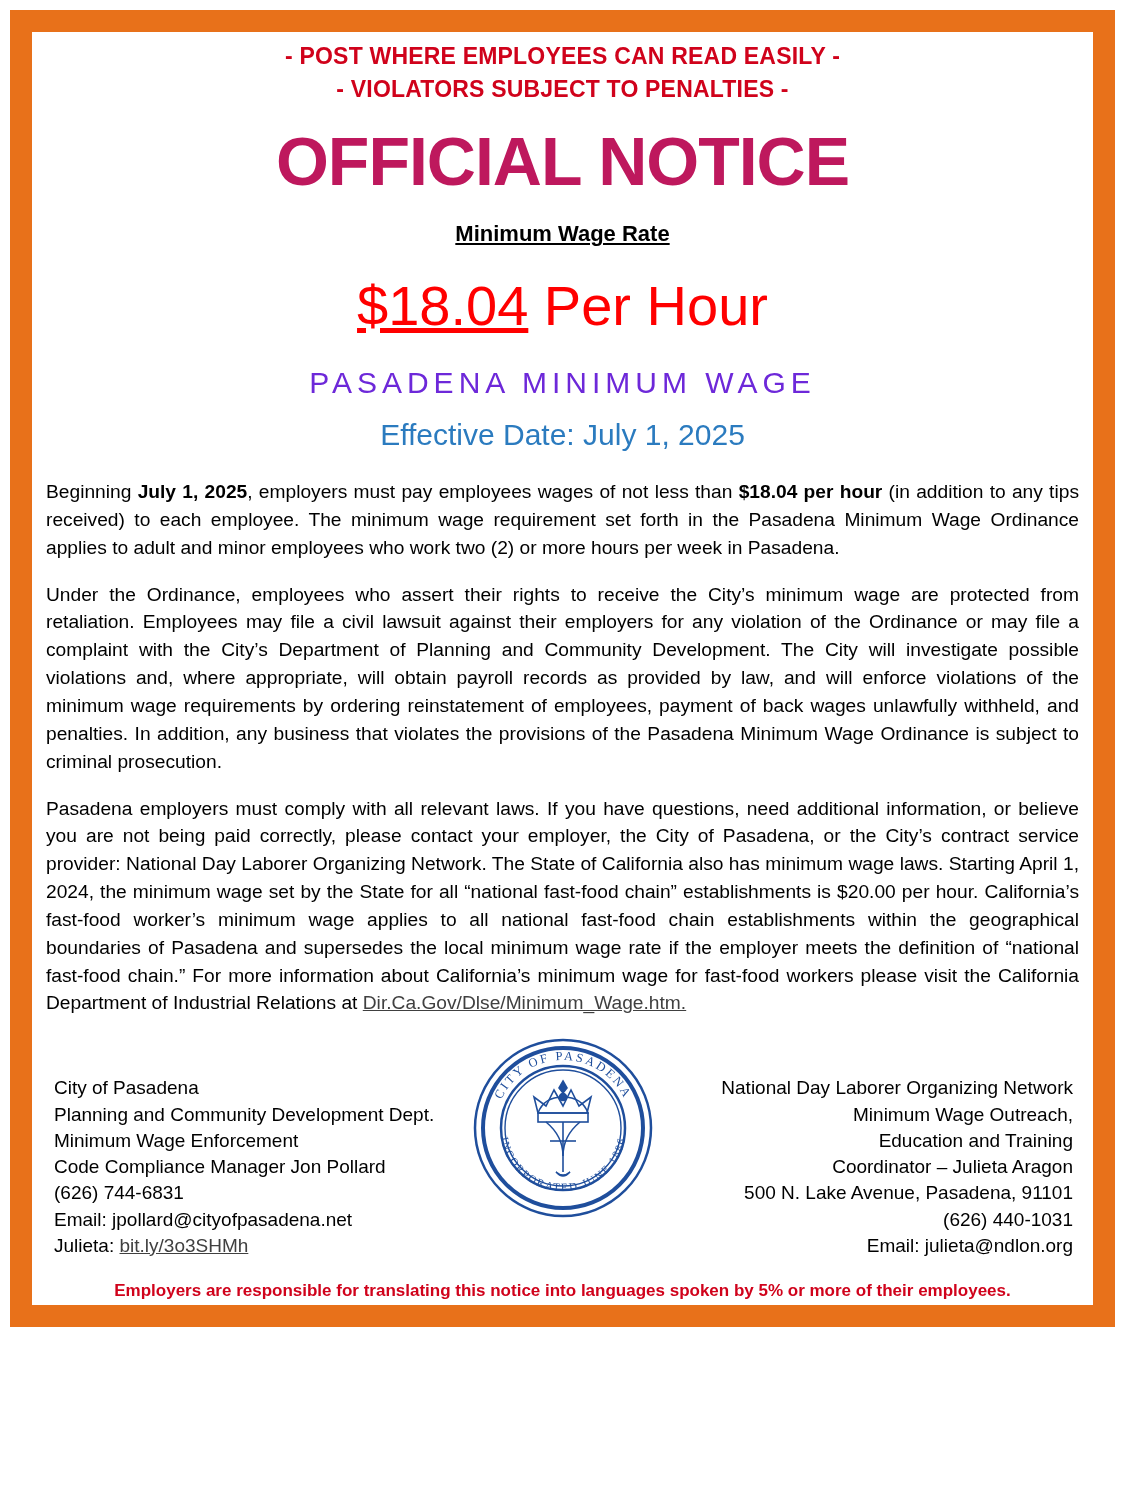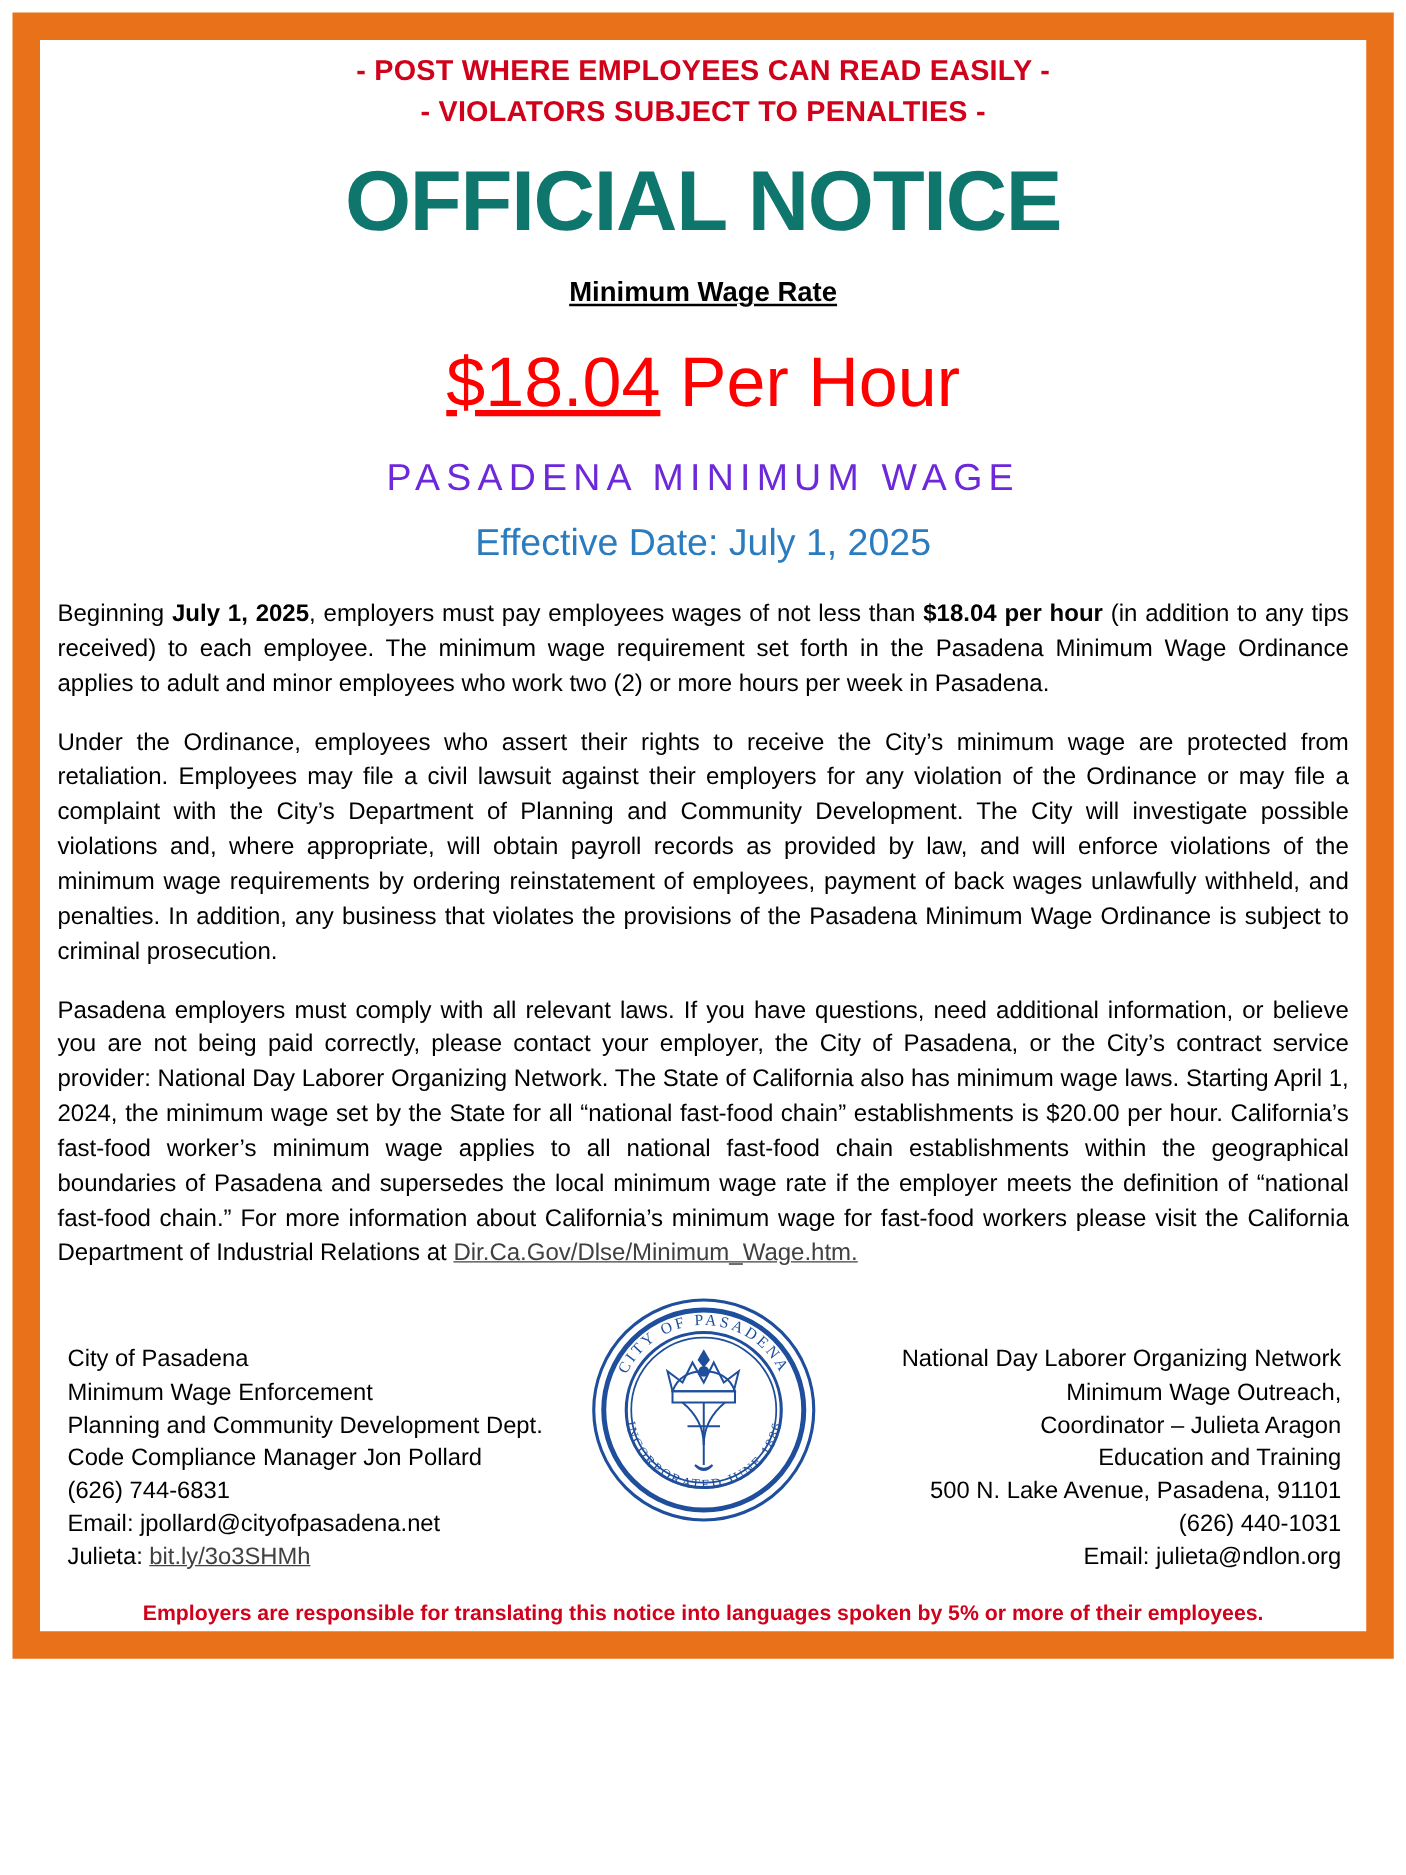--- a/index.html
+++ b/index.html
@@ -44,21 +44,21 @@
     font-size: 23px;
     font-weight: bold;
     letter-spacing: 0.2px;
     line-height: 1.42;
   }
   .official-notice {
     text-align: center;
     font-size: 68px;
     font-weight: bold;
     letter-spacing: -1px;
-    color: #0f766e;
+    color: #be185d;
     margin-top: 22px;
     line-height: 1;
   }
   .subtitle {
     text-align: center;
     font-size: 22px;
     font-weight: bold;
     color: #000000;
     margin-top: 26px;
     text-decoration: underline;
@@ -184,22 +184,22 @@
       <p><span>Beginning </span><b>July 1, 2025</b><span>, employers must pay employees wages of not less than </span><b>$18.04 per hour</b><span> (in addition to any tips received) to each employee.  The minimum wage requirement set forth in the Pasadena Minimum Wage Ordinance applies to adult and minor employees who work two (2) or more hours per week in Pasadena.</span></p>
 
       <p>Under the Ordinance, employees who assert their rights to receive the City’s minimum wage are protected from retaliation.  Employees may file a civil lawsuit against their employers for any violation of the Ordinance or may file a complaint with the City’s Department of Planning and Community Development.  The City will investigate possible violations and, where appropriate, will obtain payroll records as provided by law, and will enforce violations of the minimum wage requirements by ordering reinstatement of employees, payment of back wages unlawfully withheld, and penalties.  In addition, any business that violates the provisions of the Pasadena Minimum Wage Ordinance is subject to criminal prosecution.</p>
 
       <p><span>Pasadena employers must comply with all relevant laws.  If you have questions, need additional information, or believe you are not being paid correctly, please contact your employer, the City of Pasadena, or the City’s contract service provider: National Day Laborer Organizing Network.  The State of California also has minimum wage laws.  Starting April 1, 2024, the minimum wage set by the State for all “national fast-food chain” establishments is $20.00 per hour.  California’s fast-food worker’s minimum wage applies to all national fast-food chain establishments within the geographical boundaries of Pasadena and supersedes the local minimum wage rate if the employer meets the definition of “national fast-food chain.”  For more information about California’s minimum wage for fast-food workers please visit the California Department of Industrial Relations at </span><a class="link" href="#">Dir.Ca.Gov/Dlse/Minimum_Wage.htm.</a></p>
     </div>
 
     <div class="footer">
       <div class="contact-left">
         <div>City of Pasadena</div>
+        <div>Planning and Community Development Dept.</div>
         <div>Minimum Wage Enforcement</div>
-        <div>Planning and Community Development Dept.</div>
         <div>Code Compliance Manager Jon Pollard</div>
         <div>(626) 744-6831</div>
         <div>Email: jpollard@cityofpasadena.net</div>
         <div><span>Julieta:  </span><a class="link" href="#">bit.ly/3o3SHMh</a></div>
       </div>
 
       <div class="seal-wrap">
         <div class="seal">
           <svg viewBox="0 0 182 182" width="182" height="182" aria-hidden="true">
             <defs>
@@ -227,22 +227,22 @@
               <path d="M84 135 q7 8 14 0 q-7 6 -14 0z" fill="#1F4E9C"></path>
               <circle cx="91" cy="60" r="3.5" fill="#1F4E9C"></circle>
             </g>
           </svg>
         </div>
       </div>
 
       <div class="contact-right">
         <div>National Day Laborer Organizing Network</div>
         <div>Minimum Wage Outreach,</div>
+        <div>Education and Training</div>
         <div>Coordinator – Julieta Aragon</div>
-        <div>Education and Training</div>
         <div>500 N. Lake Avenue, Pasadena,  91101</div>
         <div>(626) 440-1031</div>
         <div>Email: julieta@ndlon.org</div>
       </div>
     </div>
 
     <div class="bottom-note">Employers are responsible for translating this notice into languages spoken by 5% or more of their employees.</div>
   </div>
 </div>
 

